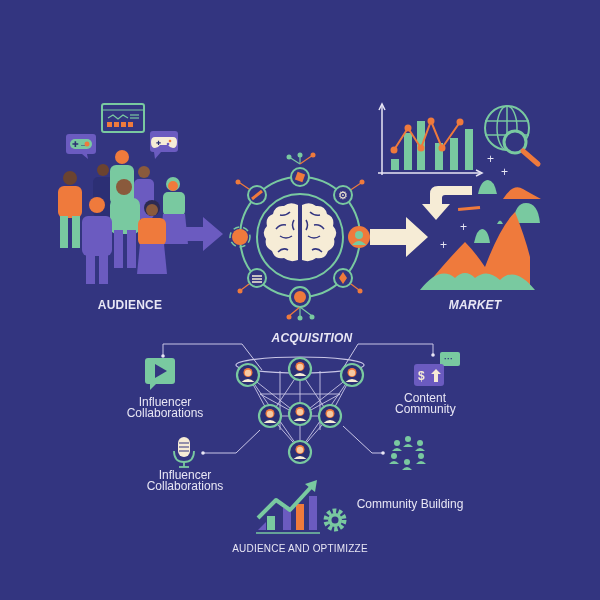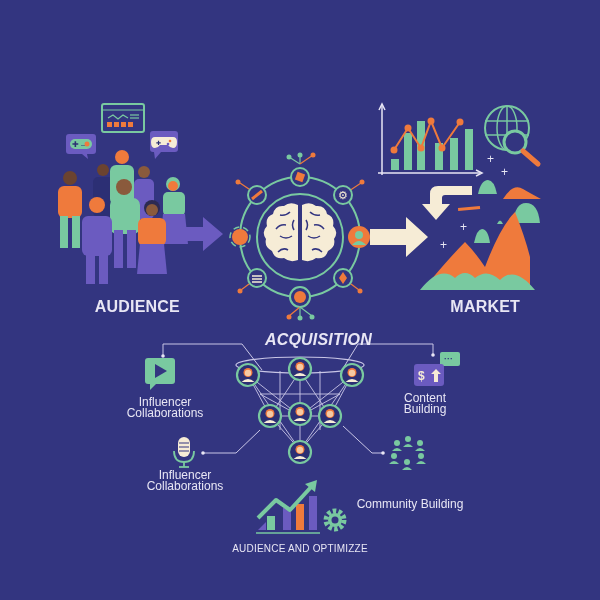--- a/index.html
+++ b/index.html
@@ -1,18 +1,18 @@
 <!DOCTYPE html>
 <html><head>
 <meta charset="utf-8">
 <style>
   html,body{margin:0;padding:0;}
   body{width:600px;height:600px;background:#333580;overflow:hidden;position:relative;font-family:"Liberation Sans",sans-serif;}
   .label{position:absolute;color:#e8e6f4;text-align:center;font-family:"Liberation Sans",sans-serif;}
-  .lbl-big{font-size:16px;font-weight:bold;letter-spacing:0.2px;text-align:right;}
+  .lbl-big{font-size:12px;font-weight:bold;letter-spacing:0.2px;}
   .lbl-sm{font-size:12px;line-height:11px;}
   svg{position:absolute;left:0;top:0;}
 </style>
 </head>
 <body>
 
 <svg width="600" height="600" viewBox="0 0 600 600">
   <defs>
     <g id="person-avatar">
       <circle r="11" fill="#2c2f74" stroke="#79c9a0" stroke-width="2.2"></circle>
@@ -290,30 +290,30 @@
     <line x1="256" y1="533" x2="320" y2="533" stroke="#79c9a0" stroke-width="1.5"></line>
   </g>
   <g>
     <circle cx="335" cy="520" r="9" fill="none" stroke="#79c9a0" stroke-width="5" stroke-dasharray="3.5 2.2"></circle>
     <circle cx="335" cy="520" r="7" fill="#79c9a0"></circle>
     <circle cx="335" cy="520" r="3.5" fill="#333580"></circle>
   </g>
 </svg>
 
 <div class="label lbl-big" style="left:80px;top:298px;width:100px;">AUDIENCE</div>
-<div class="label lbl-big" style="left:430px;top:298px;width:90px;">MARKET</div>
+<div class="label lbl-big" style="left:430px;top:298px;width:90px;font-style:italic;">MARKET</div>
 <div class="label lbl-big" style="left:252px;top:331px;width:120px;font-style:italic;">ACQUISITION</div>
 
 <div class="label lbl-sm" style="left:120px;top:397px;width:90px;">
   <div>Influencer</div>
   <div>Collaborations</div>
 </div>
 <div class="label lbl-sm" style="left:395px;top:393px;width:60px;">
   <div>Content</div>
-  <div>Building</div>
+  <div>Community</div>
 </div>
 <div class="label lbl-sm" style="left:140px;top:470px;width:90px;">
   <div>Influencer</div>
   <div>Collaborations</div>
 </div>
 <div class="label lbl-sm" style="left:355px;top:499px;width:110px;">
   <div>Community Building</div>
 </div>
 
 <div class="label" style="left:200px;top:543px;width:200px;font-size:10px;letter-spacing:0.2px;">AUDIENCE AND OPTIMIZZE</div>

